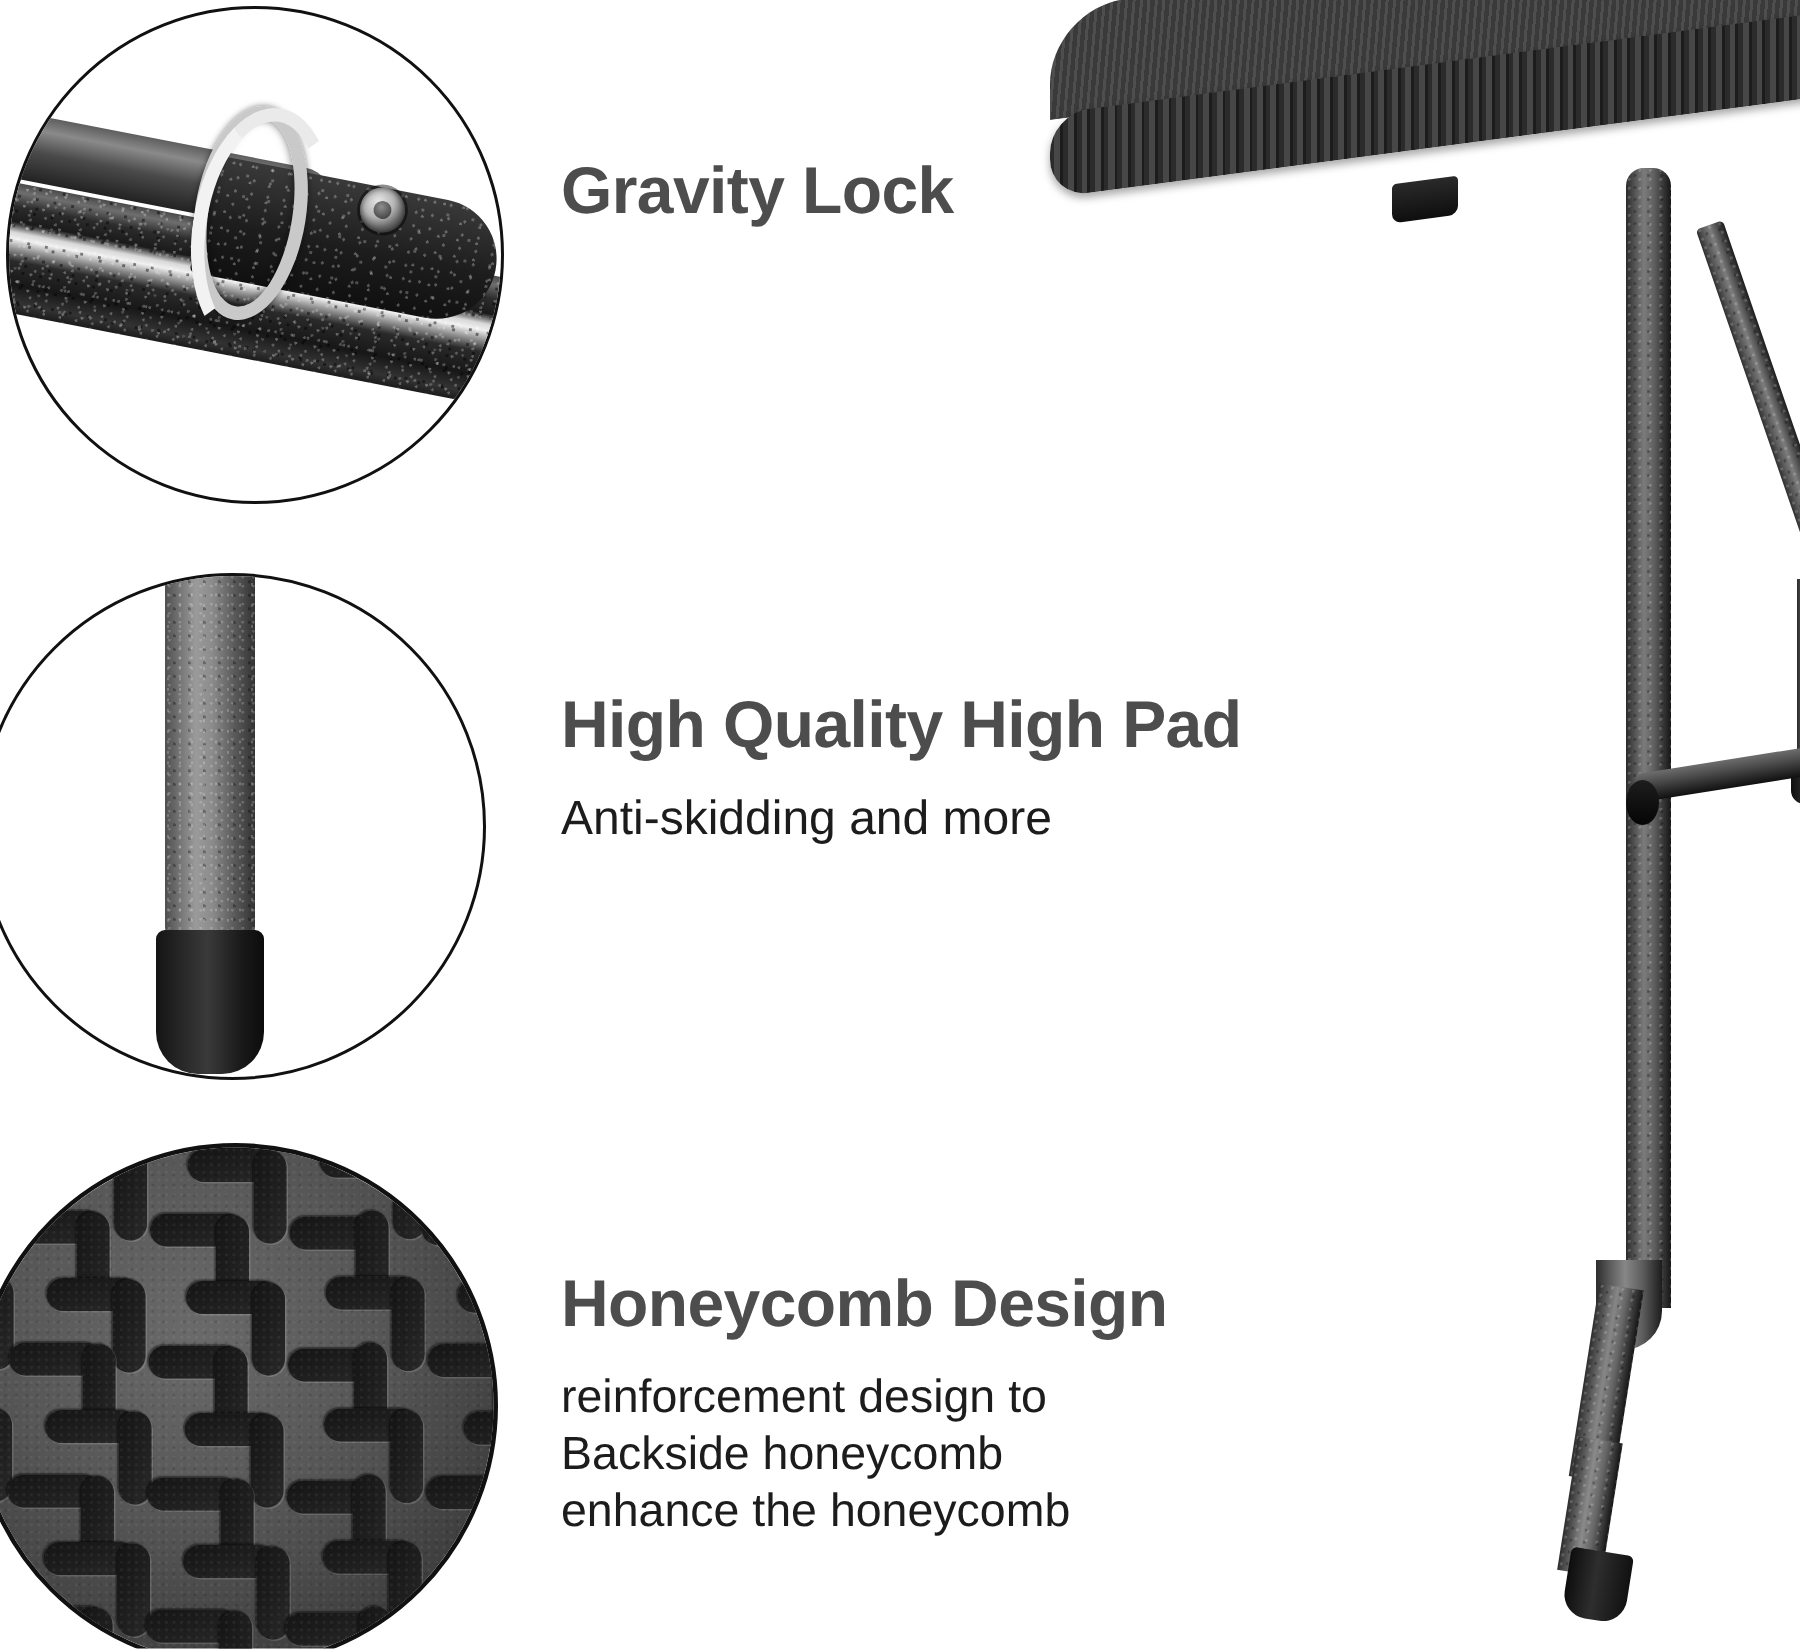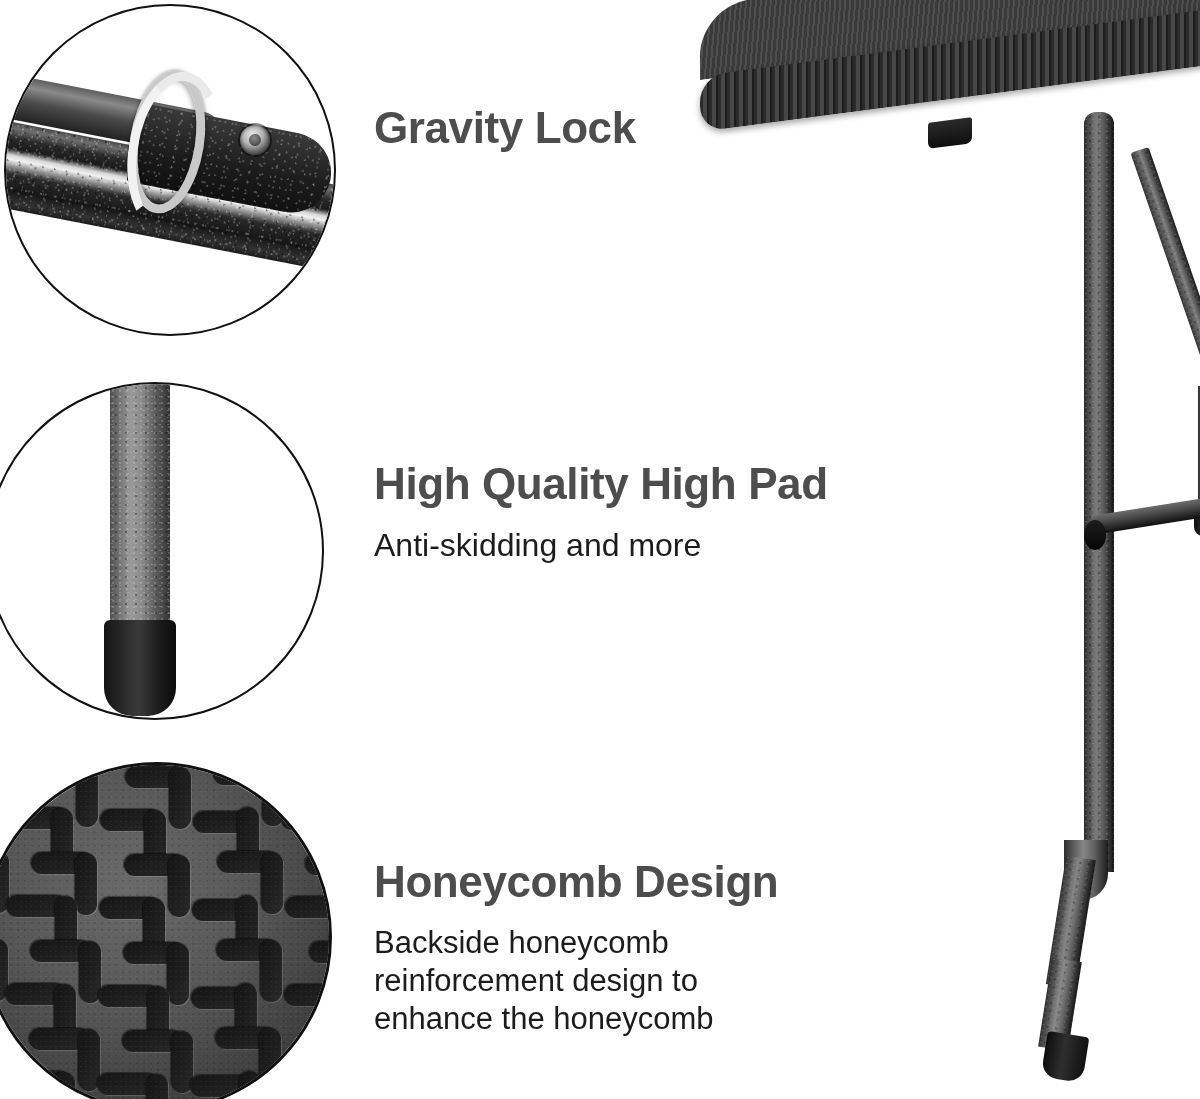--- a/index.html
+++ b/index.html
@@ -26,21 +26,21 @@
 
   #block-gravity        { left:374px; top:106px; }
   #block-gravity  .feature-title { font-size:44px; }
   #block-gravity  .feature-desc  { font-size:31px; margin-top:18px; }
 
   #block-footpad        { left:374px; top:462px; }
   #block-footpad  .feature-title { font-size:44px; }
   #block-footpad  .feature-desc  { font-size:32px; margin-top:20px; }
 
   #block-honeycomb      { left:374px; top:848px; }
-  #block-honeycomb .feature-title{ font-size:44px;margin-top:12px; }
+  #block-honeycomb .feature-title{ font-size:44px; }
   #block-honeycomb .feature-desc { font-size:31px; margin-top:20px; }
 
   
   .callout {
     position:absolute;
     border-radius:50%;
     overflow:hidden;
     border:2px solid #111;
     background:#ffffff;
   }
@@ -408,17 +408,17 @@
 <div class="feature-block" id="block-footpad">
   <div class="feature-title">High Quality High Pad</div>
   <div class="feature-desc">
     <div>Anti-skidding and more</div>
   </div>
 </div>
 
 <div class="feature-block" id="block-honeycomb">
   <div class="feature-title">Honeycomb Design</div>
   <div class="feature-desc">
+    <div>reinforcement design to</div>
     <div>Backside honeycomb</div>
-    <div>reinforcement design to</div>
     <div>enhance the honeycomb</div>
   </div>
 </div>
 
 </body></html>

